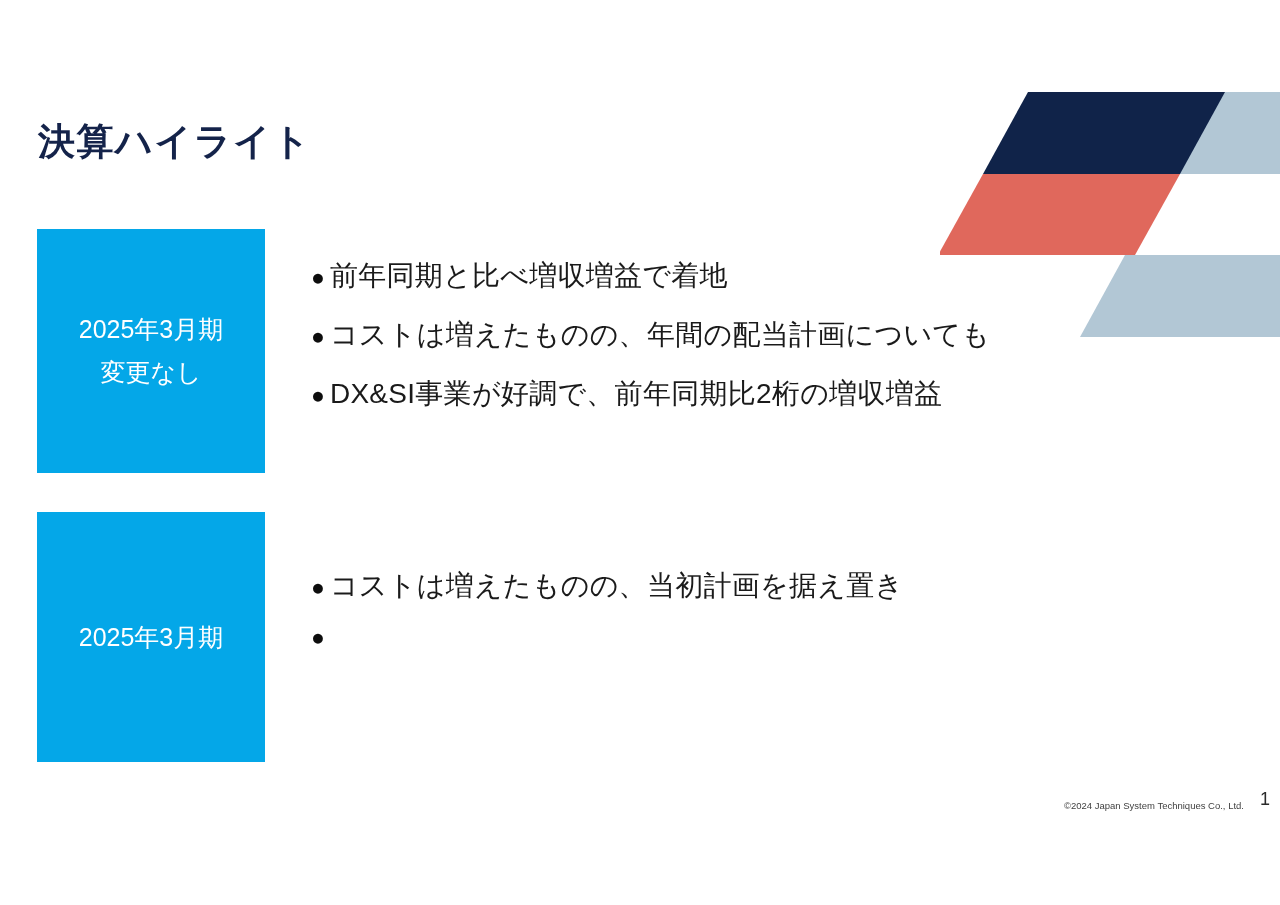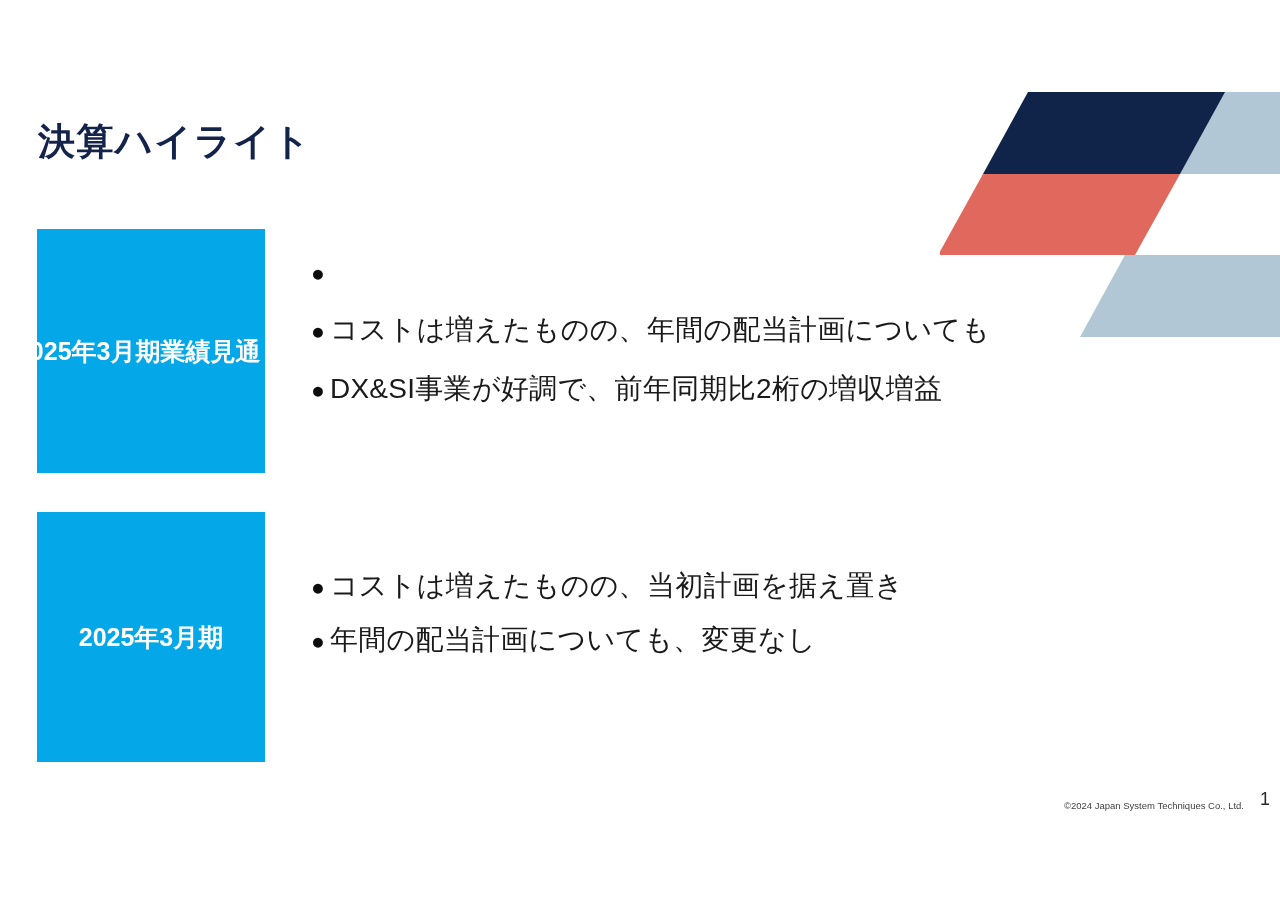--- a/index.html
+++ b/index.html
@@ -48,25 +48,25 @@
   }
 
   
   .label-box {
     position: absolute;
     left: 37px;
     width: 228px;
     background: #04a7e8;
     color: #ffffff;
     display: flex;
-    flex-direction: row;
+    flex-direction: column;
     align-items: center;
     justify-content: center;
     text-align: center;
-    font-weight: bold;
+    font-weight: normal;
     font-size: 25px;
     line-height: 1.0;
   }
   .label-box .line {
     display: block;
     padding: 9px 0;
     white-space: nowrap;
   }
   #label-box-1 {
     top: 229px;
@@ -141,26 +141,27 @@
       <polygon points="43,82 240,82 195,163 -2,163" fill="#e0685c"></polygon>
 
       <polygon points="185,163 340,163 340,245 140,245" fill="#b2c7d5"></polygon>
     </svg>
   </div>
 
   <div class="slide-title">決算ハイライト</div>
 
   <div class="label-box" id="label-box-1">
     <span class="line">2025年3月期</span>
-    <span class="line">業績見通し</span>
+    <span class="line">変更なし</span>
   </div>
 
   <div class="bullets" id="bullets-results">
     <div class="bullet-item">
       <span class="bullet-dot">●</span>
+      <span class="bullet-text">前年同期と比べ増収増益で着地</span>
     </div>
     <div class="bullet-item">
       <span class="bullet-dot">●</span>
       <span class="bullet-text">コストは増えたものの、年間の配当計画についても</span>
     </div>
     <div class="bullet-item">
       <span class="bullet-dot">●</span>
       <span class="bullet-text">DX&amp;SI事業が好調で、前年同期比2桁の増収増益</span>
     </div>
   </div>
@@ -169,20 +170,19 @@
     <span class="line">2025年3月期</span>
   </div>
 
   <div class="bullets" id="bullets-forecast">
     <div class="bullet-item">
       <span class="bullet-dot">●</span>
       <span class="bullet-text">コストは増えたものの、当初計画を据え置き</span>
     </div>
     <div class="bullet-item">
       <span class="bullet-dot">●</span>
-      <span class="bullet-text">年間の配当計画についても、変更なし</span>
     </div>
   </div>
 
   <div class="copyright">©2024 Japan System Techniques Co., Ltd.</div>
   <div class="page-number">1</div>
 
 </div>
 
 </body></html>

